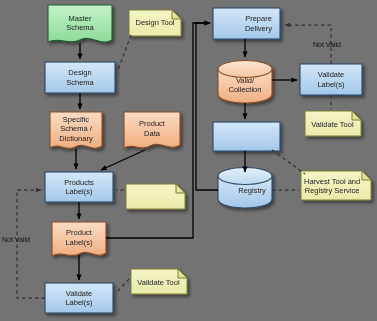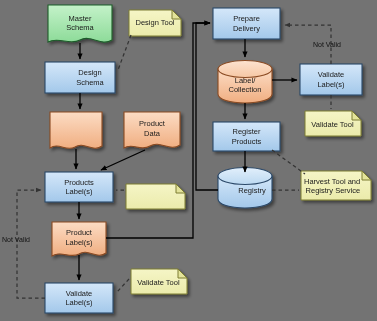--- a/index.html
+++ b/index.html
@@ -182,55 +182,56 @@
       <path d="M272,190 H299"></path>
       <path d="M272,150 L305,174"></path>
     </g>
   </svg>
 
   <div class="node-label" style="left:48px; top:5px; width:64px; height:36px;">Master
 Schema</div>
 
   <div class="node-label" style="left:129px; top:10px; width:52px; height:26px;">Design Tool</div>
 
-  <div class="node-label" style="left:55px; top:62px; width:70px; height:31px;">Design
+  <div class="node-label" style="left:45px; top:62px; width:70px; height:31px;">Design
 Schema</div>
 
+  <div class="node-label" style="left:50px; top:112px; width:52px; height:34px;">Specific
+Schema /
+Dictionary</div>
 
   <div class="node-label" style="left:124px; top:112px; width:56px; height:33px;">Product
 Data</div>
 
   <div class="node-label" style="left:45px; top:172px; width:68px; height:30px;">Products
 Label(s)</div>
 
 
   <div class="node-label" style="left:52px; top:222px; width:54px; height:31px;">Product
 Label(s)</div>
 
   <div class="node-label" style="left:45px; top:283px; width:68px; height:30px;">Validate
 Label(s)</div>
 
   <div class="node-label" style="left:132px; top:271px; width:53px; height:23px;">Validate Tool</div>
 
-  <div class="node-label" style="left:213px; top:8px; width:67px; height:31px;">Prepare
+  <div class="node-label" style="left:213px; top:8px; width:67px; height:31px;padding-left:12px;">Prepare
 Delivery</div>
 
-  <div class="node-label" style="left:218px; top:70px; width:54px; height:30px;">Label/
+  <div class="node-label" style="left:218px; top:70px; width:54px; height:30px;">Valid/
 Collection</div>
 
   <div class="node-label" style="left:300px; top:64px; width:62px; height:31px;">Validate
 Label(s)</div>
 
   <div class="node-label" style="left:306px; top:113px; width:53px; height:23px;">Validate Tool</div>
 
-  <div class="node-label" style="left:213px; top:122px; width:67px; height:29px;">Register
-Products</div>
 
   <div class="node-label" style="left:218px; top:178px; width:68px; height:26px;">Registry</div>
 
-  <div class="node-label" style="left:304px; top:173px; width:66px; height:26px; justify-content:flex-start; text-align:right;">Harvest Tool and
+  <div class="node-label" style="left:304px; top:173px; width:66px; height:26px; justify-content:flex-start; text-align:center;">Harvest Tool and
 Registry Service</div>
 
   <div class="edge-label" style="left:2px; top:236px;">Not Valid</div>
 
   <div class="edge-label" style="left:313px; top:41px;">Not Valid</div>
 
 </div>
 
 </body></html>

